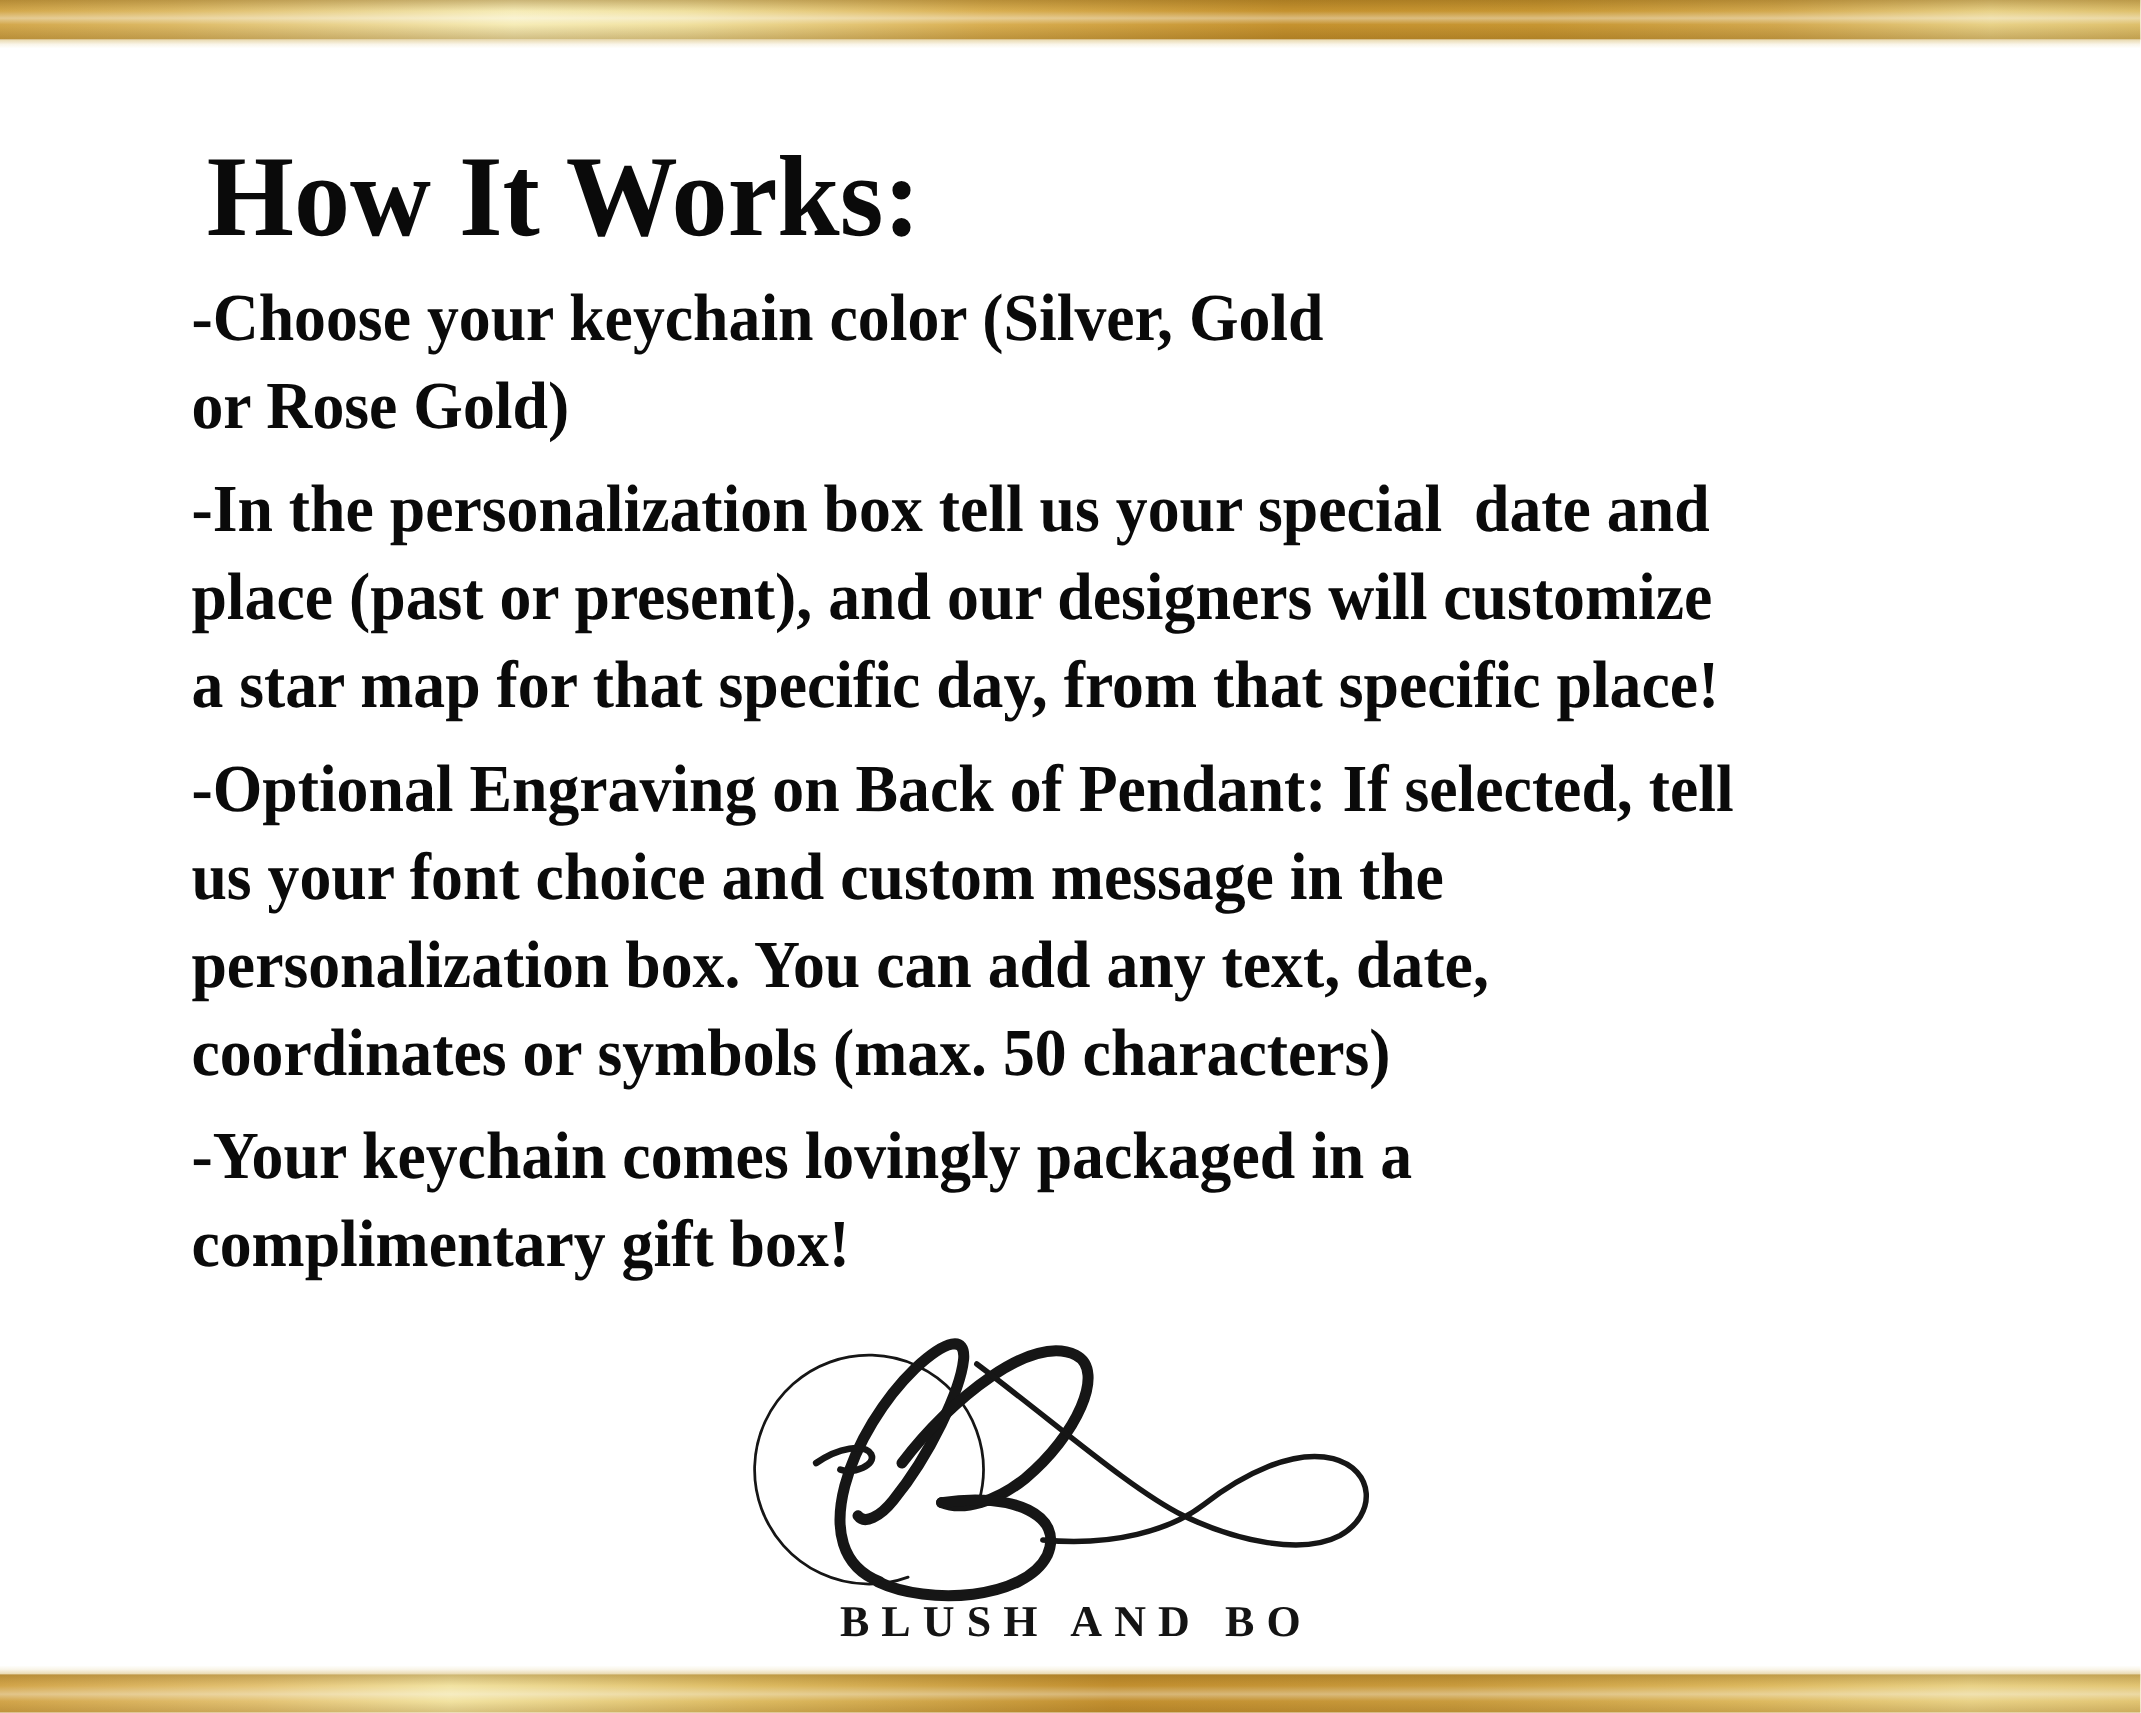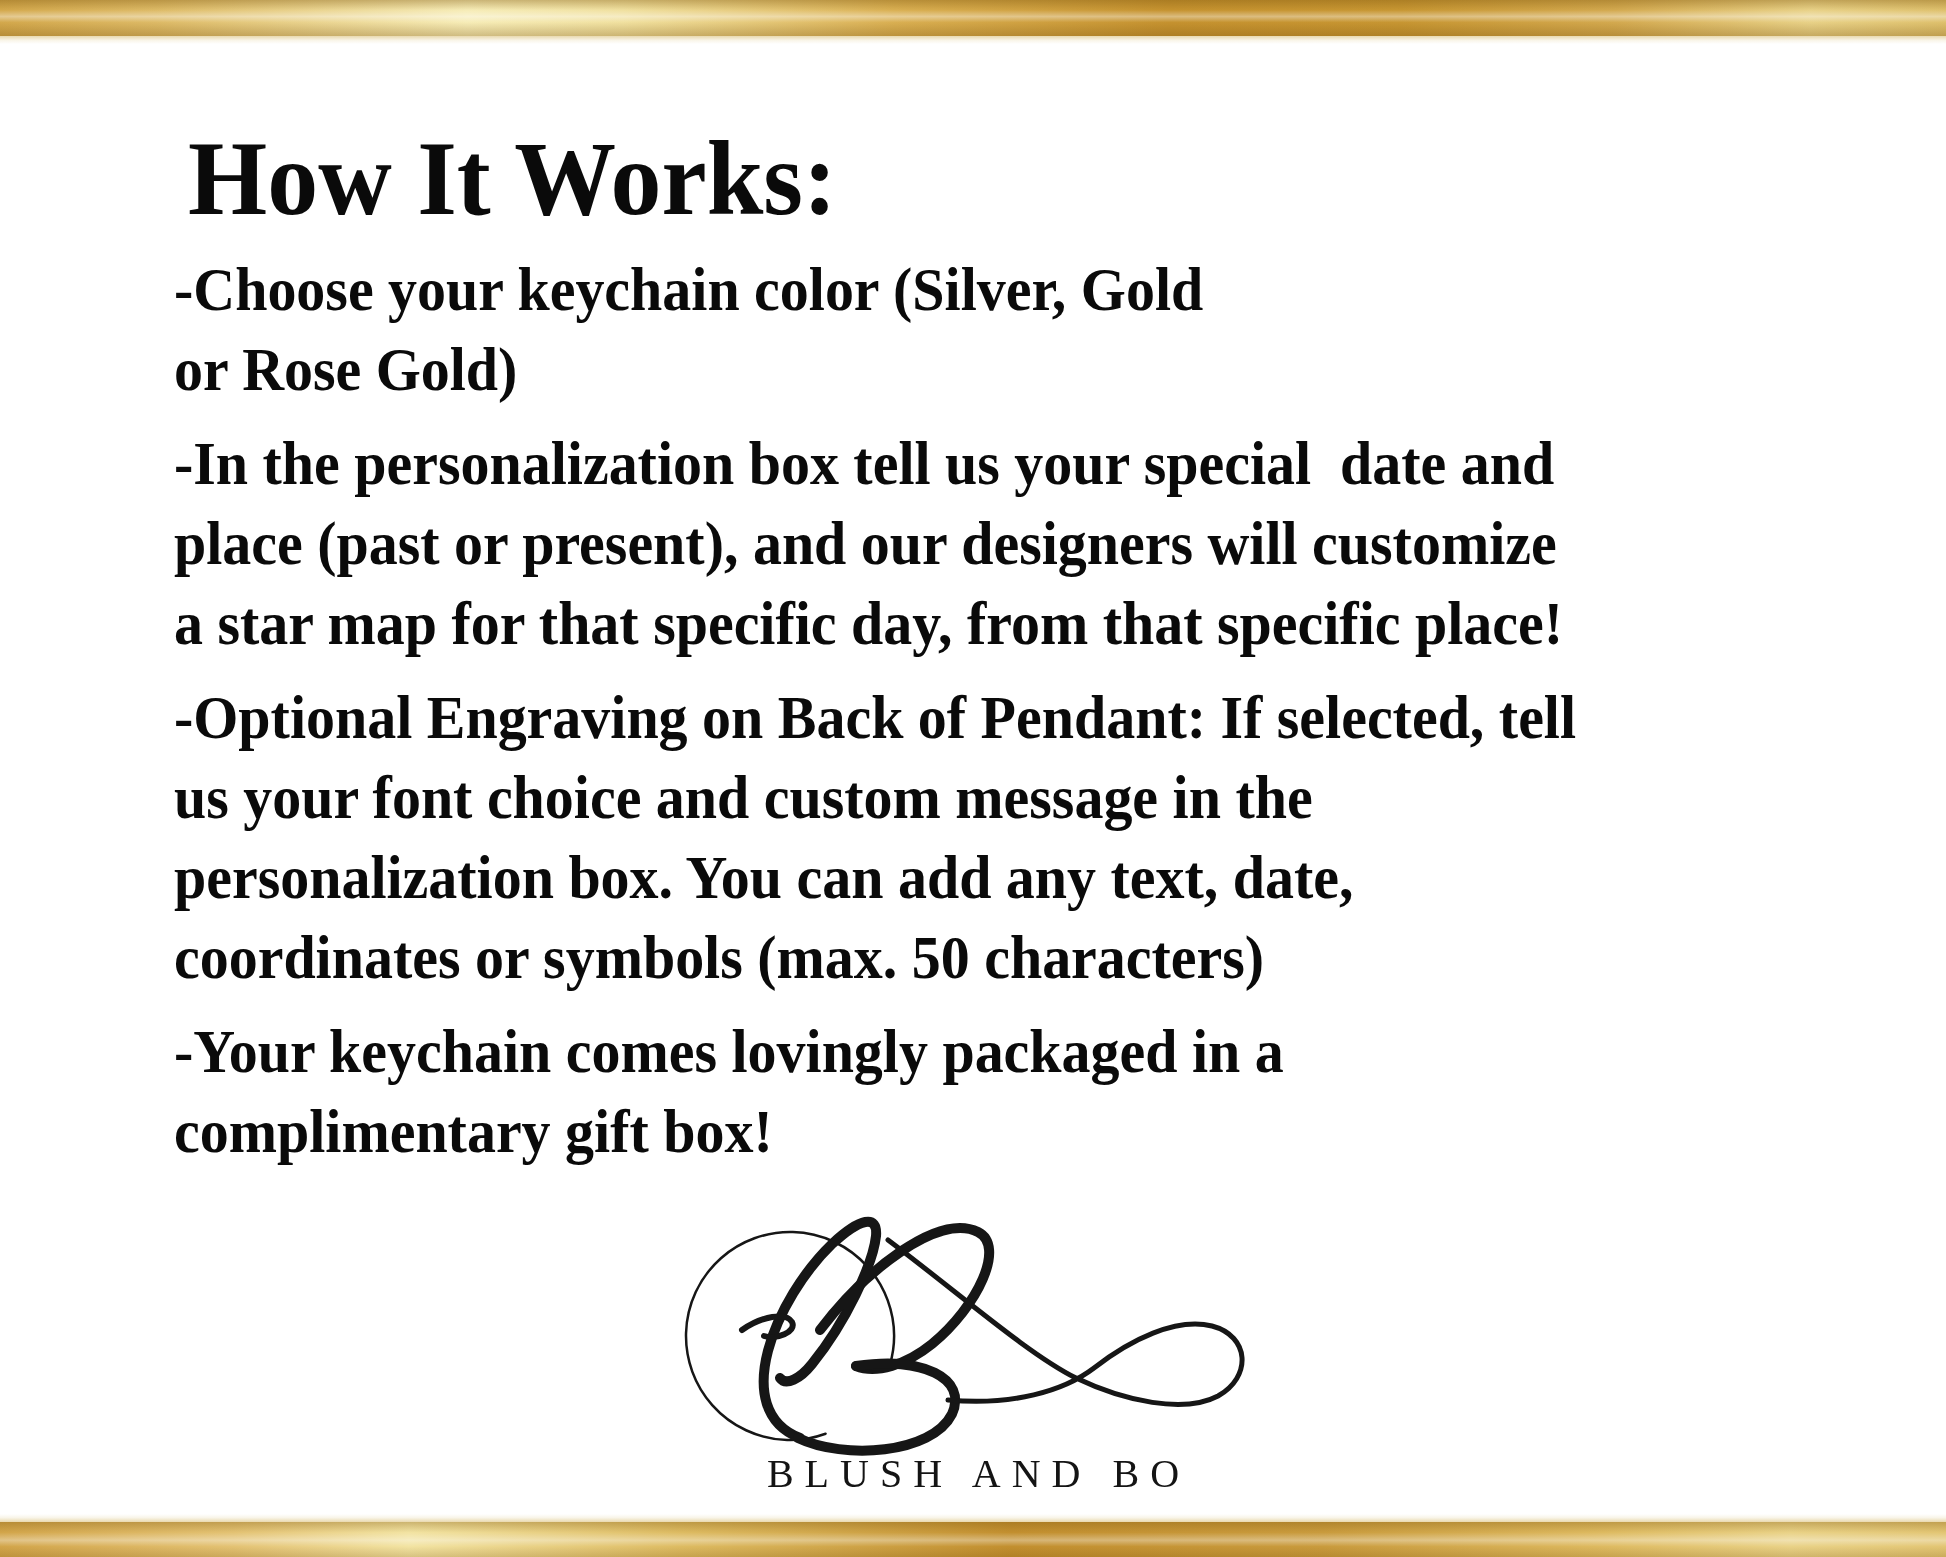--- a/index.html
+++ b/index.html
@@ -66,21 +66,21 @@
   }
   .line { line-height:80px; white-space:pre; }
   .para-end { margin-bottom:14px; }
 
   
   .logo-svg { position:absolute; left:680px; top:1198px; width:600px; height:260px; }
   .logo-svg path, .logo-svg circle { fill:none; stroke:#161616; stroke-linecap:round; }
   .wordmark {
     position:absolute; left:0; right:0; top:1450px;
     text-align:center;
-    font-size:40px; font-weight:normal;
+    font-size:40px; font-weight:bold;
     letter-spacing:11px; padding-left:11px;
     color:#141414;
     white-space:pre;
   }
 </style>
 </head>
 <body>
 
 <div class="gold-band top"></div>
 <div class="band-fade-top"></div>

